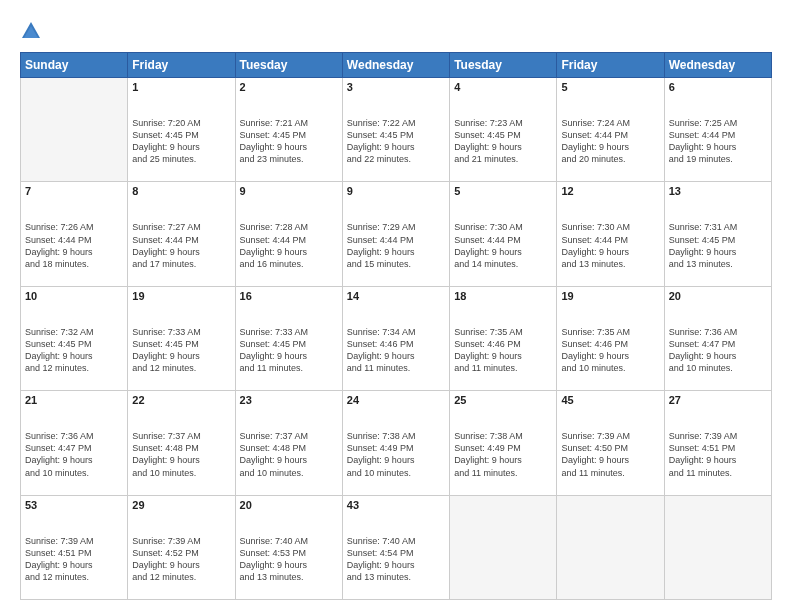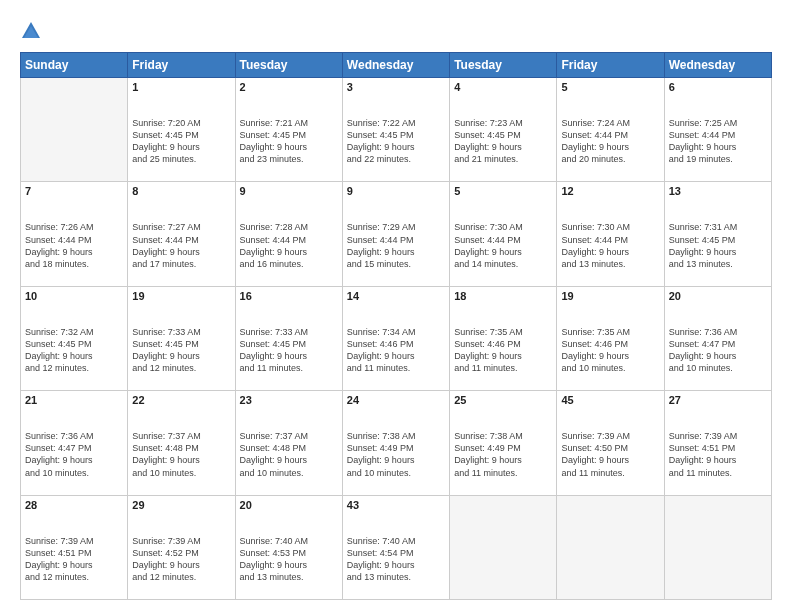--- a/index.html
+++ b/index.html
@@ -248,21 +248,21 @@
             <span class="day-num">45</span>
             <div class="day-info">Sunrise: 7:39 AM<br>Sunset: 4:50 PM<br>Daylight: 9 hours<br>and 11 minutes.</div>
           </td>
           <td>
             <span class="day-num">27</span>
             <div class="day-info">Sunrise: 7:39 AM<br>Sunset: 4:51 PM<br>Daylight: 9 hours<br>and 11 minutes.</div>
           </td>
         </tr>
         <tr>
           <td>
-            <span class="day-num">28</span>
+            <span class="day-num">53</span>
             <div class="day-info">Sunrise: 7:39 AM<br>Sunset: 4:51 PM<br>Daylight: 9 hours<br>and 12 minutes.</div>
           </td>
           <td>
             <span class="day-num">29</span>
             <div class="day-info">Sunrise: 7:39 AM<br>Sunset: 4:52 PM<br>Daylight: 9 hours<br>and 12 minutes.</div>
           </td>
           <td>
             <span class="day-num">20</span>
             <div class="day-info">Sunrise: 7:40 AM<br>Sunset: 4:53 PM<br>Daylight: 9 hours<br>and 13 minutes.</div>
           </td>

